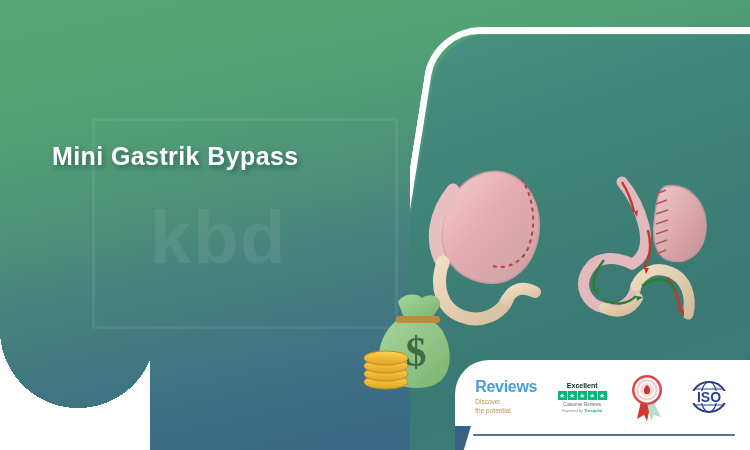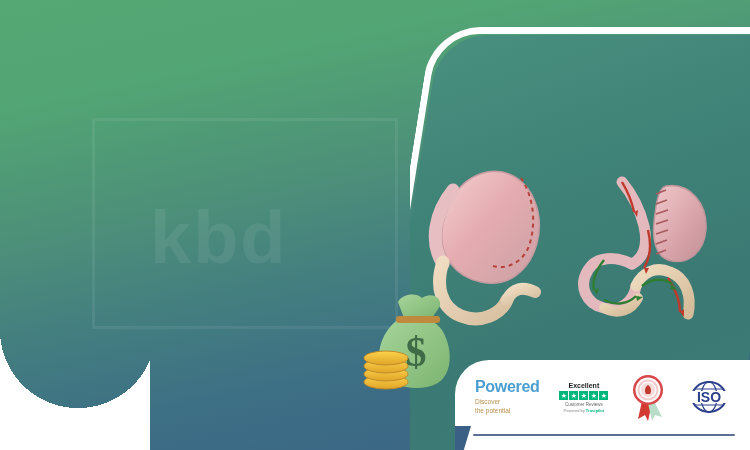--- a/index.html
+++ b/index.html
@@ -125,20 +125,21 @@
 
 <div class="banner">
 
   <div class="bg-plate"></div>
   <div class="bl-white"></div>
 
   <div class="watermark"></div>
   <div class="watermark-text">kbd</div>
 
   <div class="headline">
+    <span class="l1">Mini Gastrik Bypass</span>
   </div>
 
   <div class="panel-wrap">
     <div class="panel"></div>
     <div class="panel-stroke"></div>
   </div>
 
   <svg class="illus illus-left" viewBox="0 0 190 185">
     <defs>
       <linearGradient id="stg1" x1="0" y1="0" x2="1" y2="1">
@@ -215,21 +216,21 @@
       <ellipse cx="26" cy="78" rx="22" ry="7" fill="url(#coin)" stroke="#c08a2a" stroke-width="1"></ellipse>
       <ellipse cx="26" cy="70" rx="22" ry="7" fill="url(#coin)" stroke="#c08a2a" stroke-width="1"></ellipse>
     </g>
   </svg>
 
   <div class="badgebar">
     <div class="badgebar-inner">
 
       <div class="badge">
         <div class="tk-block">
-          <div class="tk-name">Powered</div>
+          <div class="tk-name">Reviews</div>
           <div class="tk-tag">
             <div>Discover</div>
             <div>the potential</div>
           </div>
         </div>
       </div>
 
       <div class="badge">
         <div class="tp-title">Excellent</div>
         <div class="tp-stars">

